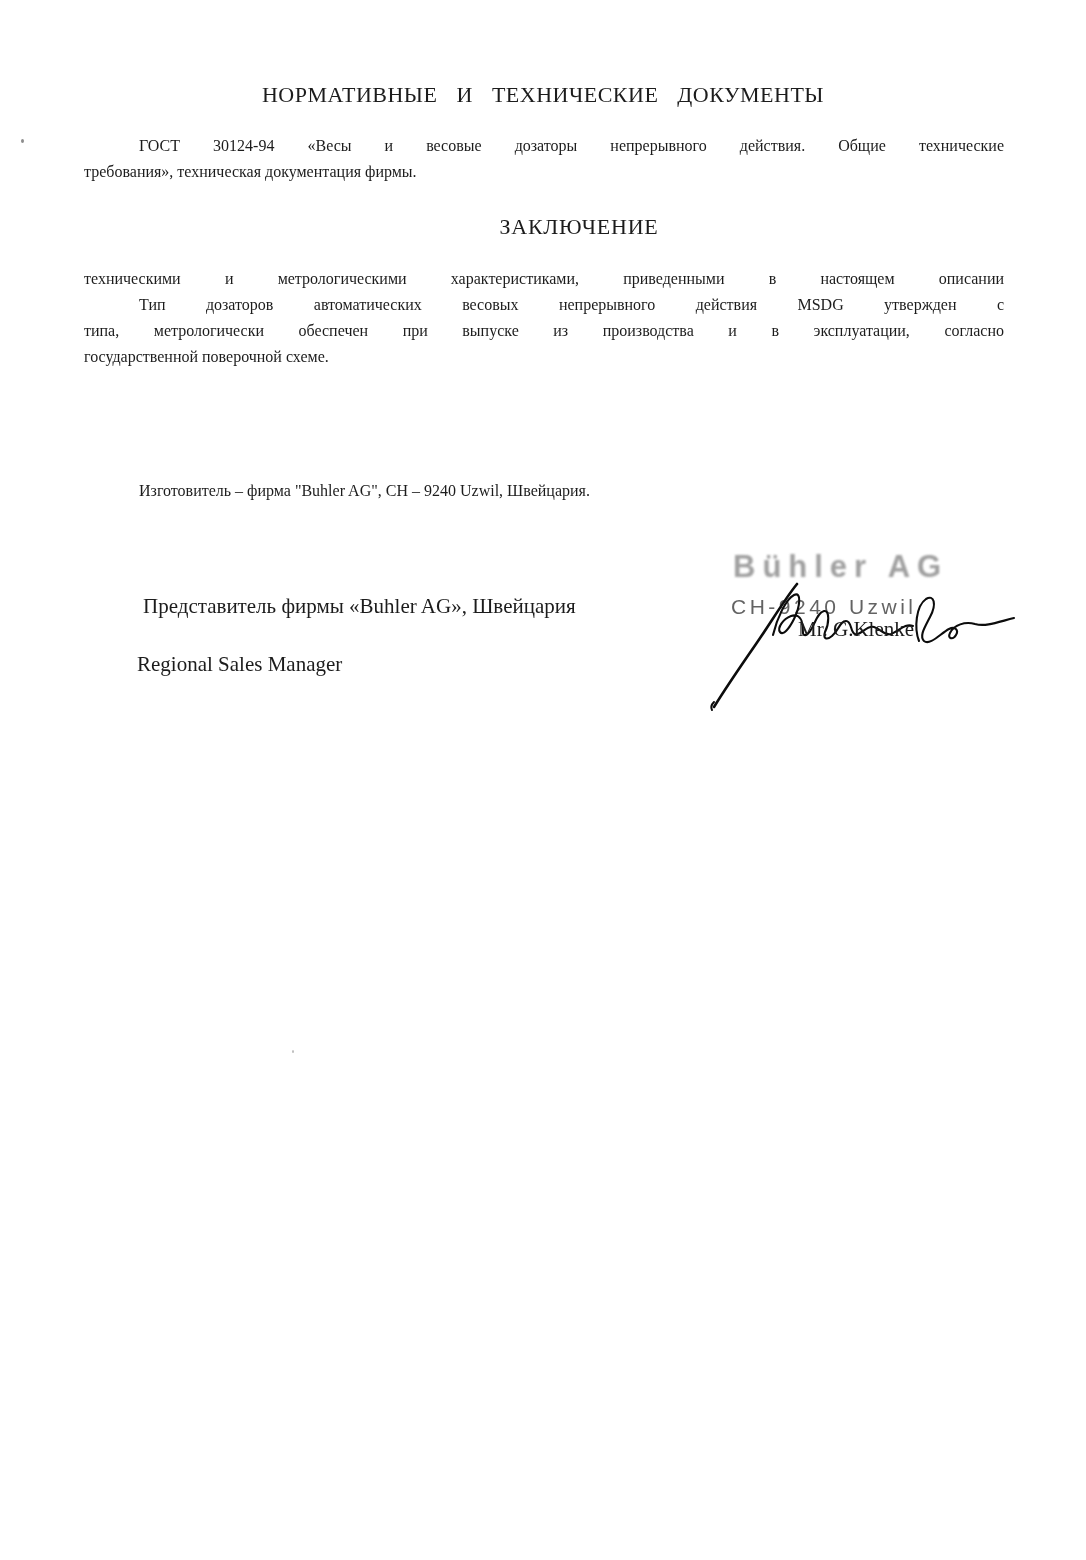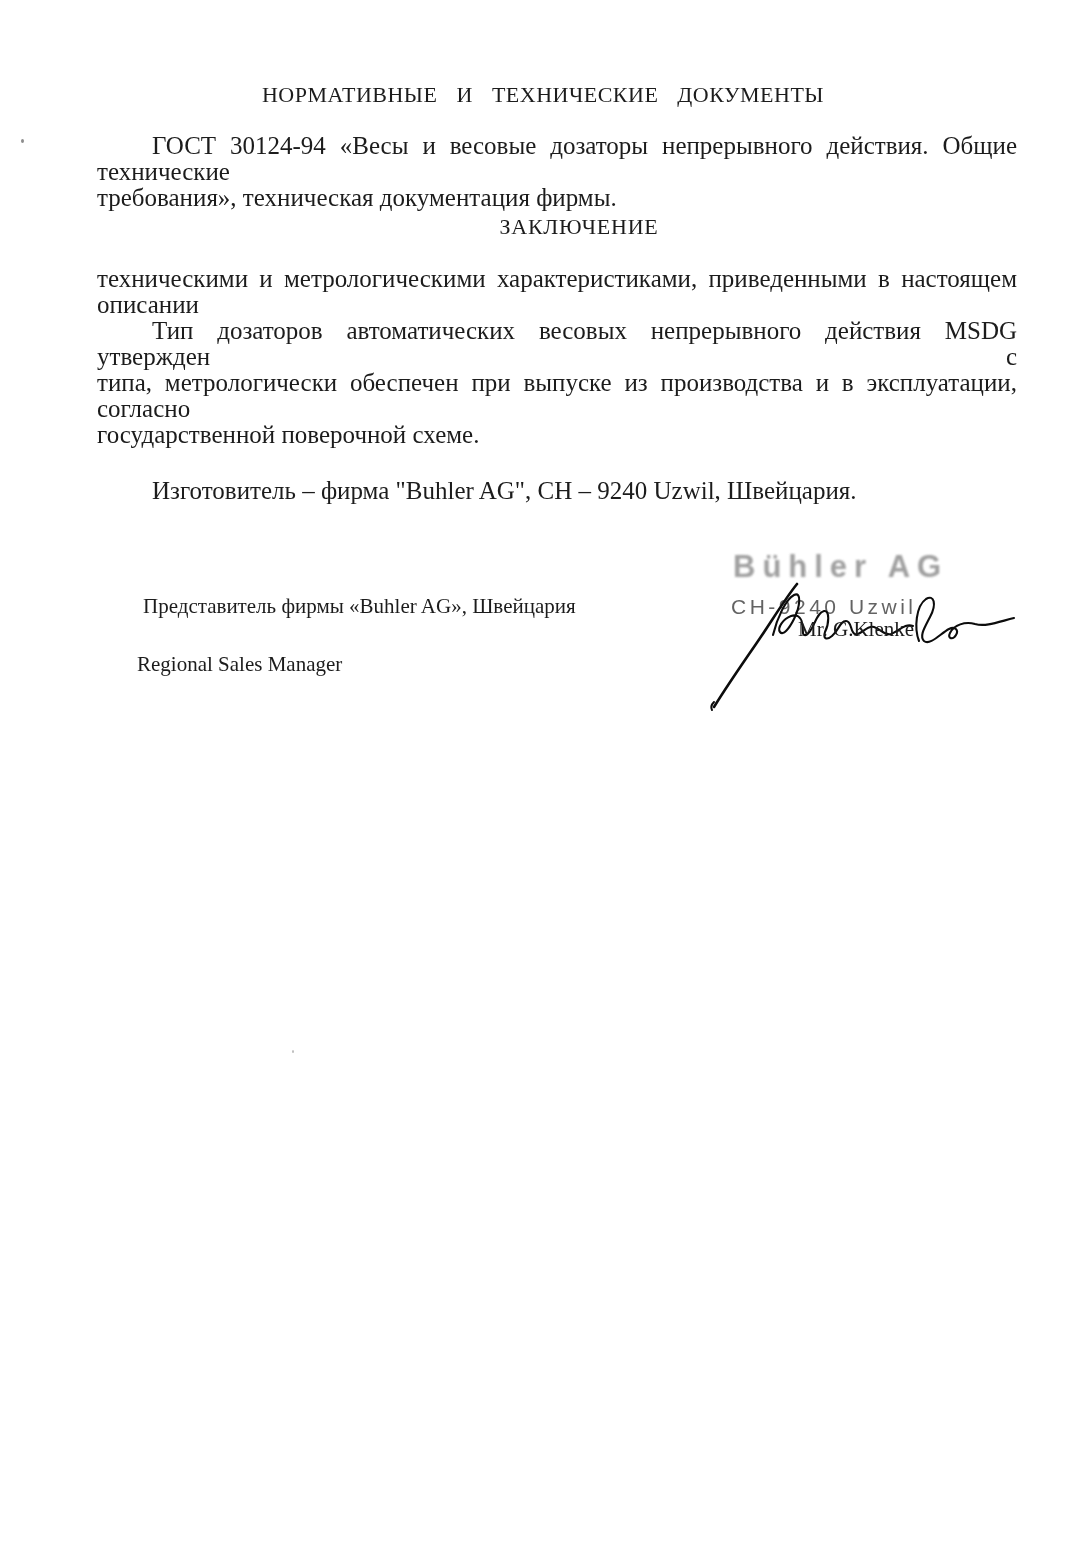--- a/index.html
+++ b/index.html
@@ -23,22 +23,22 @@
   }
   .section-heading {
     left: 0; width: 100%;
     text-align: center;
     font-size: 22px;
     letter-spacing: 0.8px;
   }
   .heading-conclusion { top: 214px; padding-left: 36px; }
   .heading-manufacturer { top: 425px; }
   .para {
-    left: 97px; width: 920px;
-    font-size: 25px;
+    left: 84px; width: 920px;
+    font-size: 16px;
     line-height: 26px;
   }
   .para-normative { top: 133px; }
   .para-conclusion { top: 266px; }
   .para-manufacturer { top: 478px; }
   .line-justify { text-align: justify; text-align-last: justify; text-justify: inter-word; }
   .line-left { text-align: left; }
   .line-indent { text-indent: 55px; }
   .rep-line { left: 143px; top: 594px; font-size: 21px; white-space: nowrap; }
   .position-line { left: 137px; top: 646px; font-size: 21px; white-space: nowrap; margin-top: 6px; }

